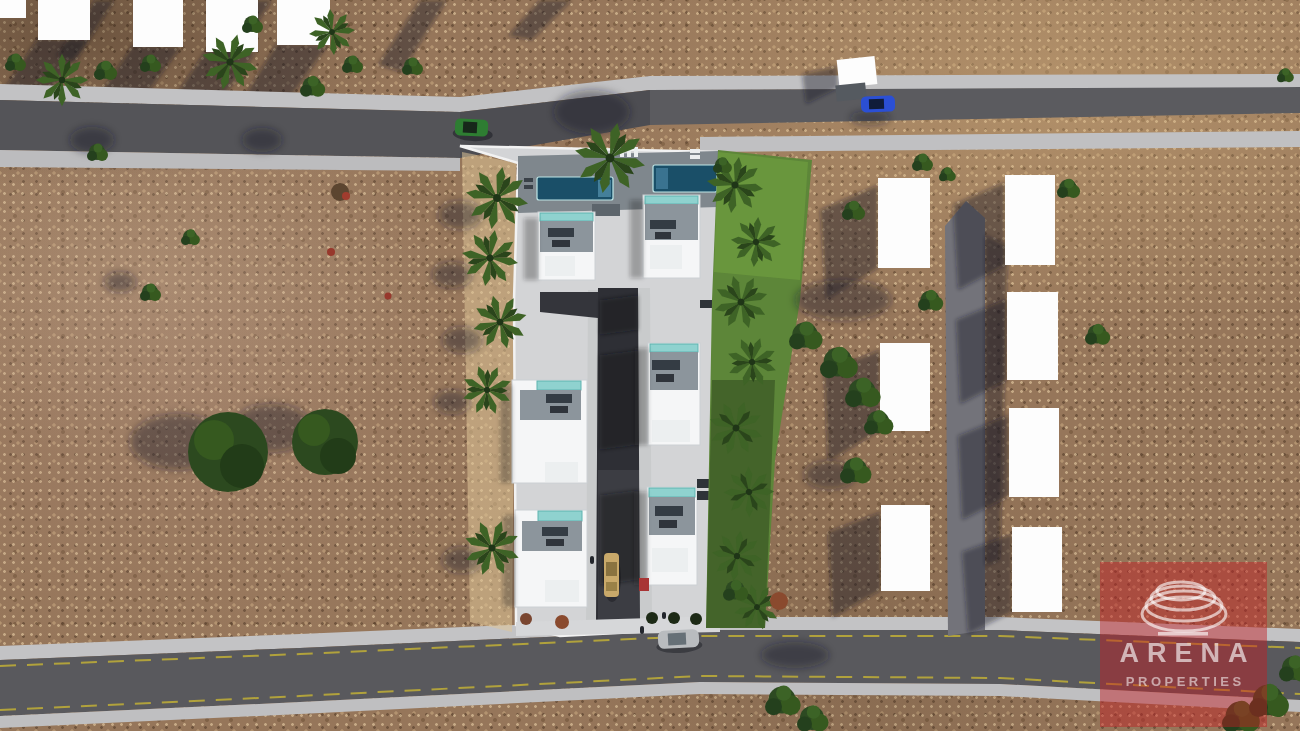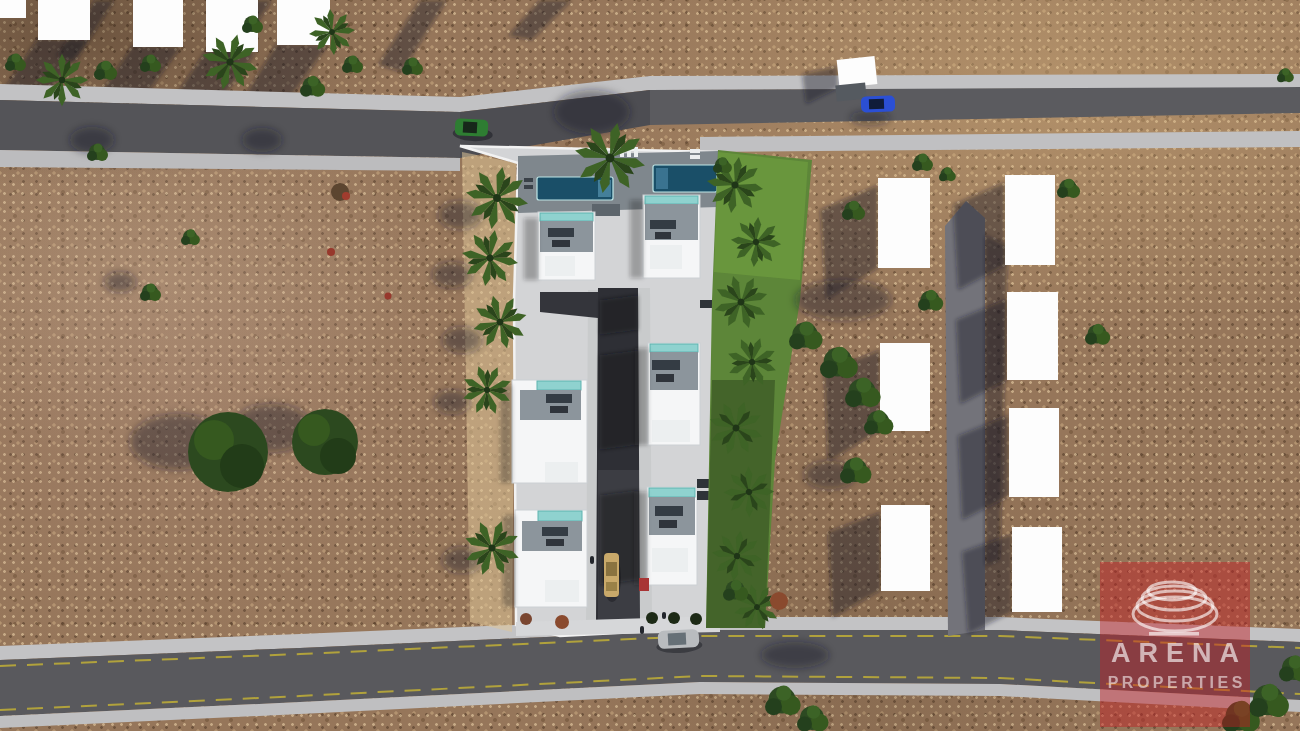--- a/index.html
+++ b/index.html
@@ -36,32 +36,32 @@
     position:absolute;inset:0;
     background-image:
       radial-gradient(ellipse 700px 360px at 82% 12%, rgba(222,186,130,.40), transparent 70%),
       radial-gradient(ellipse 520px 420px at 14% 52%, rgba(186,150,140,.22), transparent 70%),
       radial-gradient(ellipse 420px 260px at 12% 38%, rgba(240,220,190,.18), transparent 70%),
       radial-gradient(ellipse 460px 220px at 6% 4%, rgba(40,28,18,.38), transparent 72%),
       radial-gradient(ellipse 420px 420px at 66% 88%, rgba(60,44,28,.16), transparent 70%);
   }
   svg.overlay{position:absolute;inset:0;}
   .watermark{
-    position:absolute;left:1100px;top:562px;width:150px;height:165px;
+    position:absolute;left:1100px;top:562px;width:167px;height:165px;
     background:rgba(194,28,35,.46);
     display:flex;flex-direction:column;align-items:center;
   }
   .wm-logo{margin-top:8px;}
   .wm-title{
     margin-top:2px;color:rgba(255,255,255,.62);font-weight:bold;
     font-size:27px;letter-spacing:8px;text-indent:8px;line-height:1;
   }
   .wm-sub{
     margin-top:8px;color:rgba(255,255,255,.55);font-weight:bold;
-    font-size:16px;letter-spacing:3.5px;text-indent:3.5px;line-height:1;
+    font-size:13px;letter-spacing:3.5px;text-indent:3.5px;line-height:1;
   }
 </style>
 </head>
 <body>
 
 <div class="scene">
   <div class="terrain"></div>
   <div class="terrain-tint"></div>
 
   <svg class="overlay" viewBox="0 0 1300 731">

